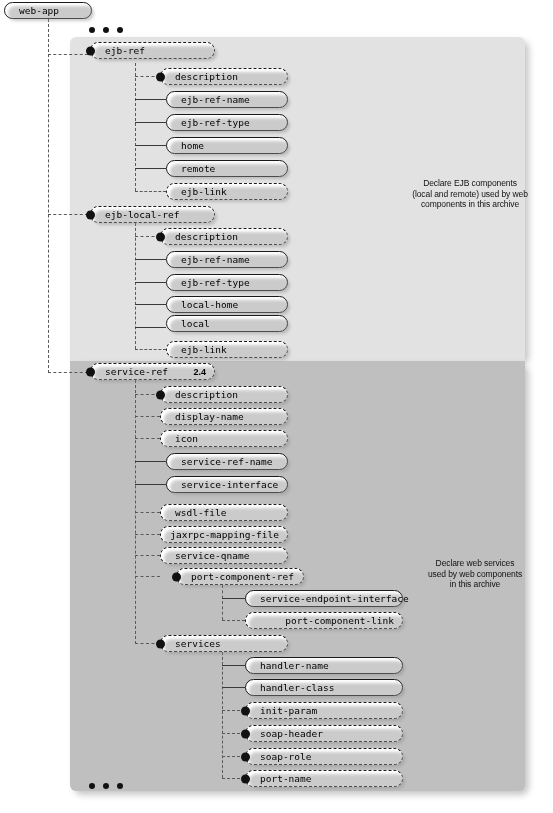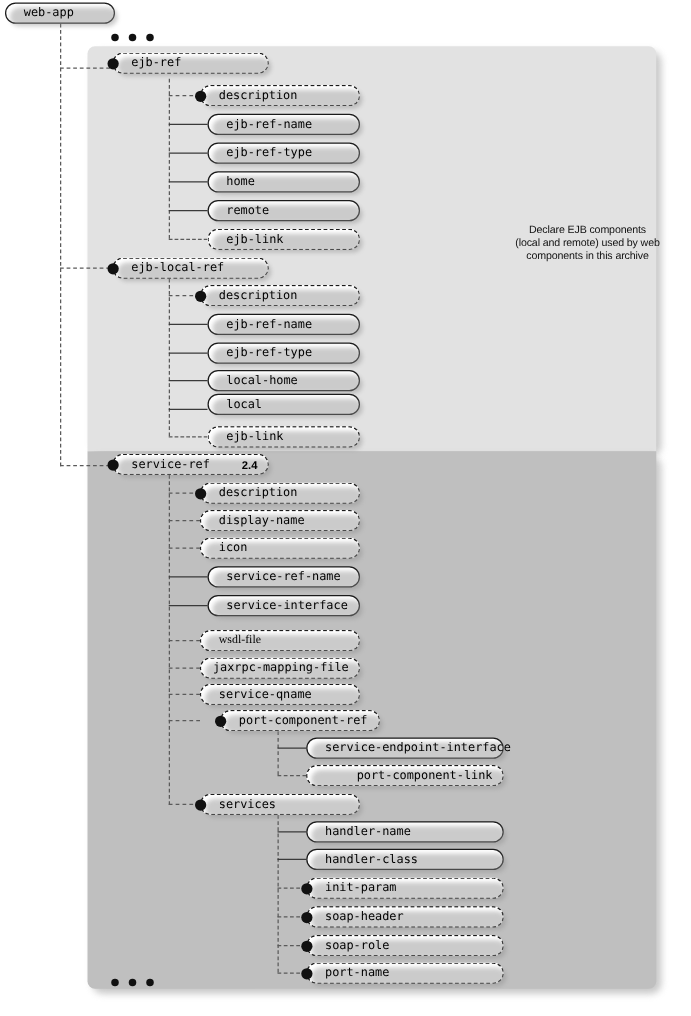--- a/index.html
+++ b/index.html
@@ -90,20 +90,25 @@
       <i></i>
       <i></i>
       <i></i>
     </div>
 
   <div class="note" style="left:400px;top:178px;width:140px;">
     <div>Declare EJB components</div>
     <div>(local and remote) used by web</div>
     <div>components in this archive</div>
   </div>
+  <div class="note" style="left:410px;top:558px;width:130px;">
+    <div>Declare web services</div>
+    <div>used by web components</div>
+    <div>in this archive</div>
+  </div>
 
   <div class="vline" style="left:48px;top:19px;height:354px;"></div>
   <div class="hline dash" style="left:48px;top:54px;width:40px;"></div>
   <div class="hline dash" style="left:48px;top:214px;width:40px;"></div>
   <div class="hline dash" style="left:48px;top:372px;width:40px;"></div>
 
   <div class="vline" style="left:135px;top:63px;height:128px;"></div>
   <div class="hline dash" style="left:135px;top:76px;width:25px;"></div>
   <div class="hline" style="left:135px;top:99px;width:31px;"></div>
   <div class="hline" style="left:135px;top:122px;width:31px;"></div>
@@ -207,21 +212,21 @@
       </div>
       <div class="node opt" style="left: 160px; top: 430px; width: 128px;">
         <span class="lbl">icon</span>
       </div>
       <div class="node req" style="left: 166px; top: 453px; width: 122px;">
         <span class="lbl">service-ref-name</span>
       </div>
       <div class="node req" style="left: 166px; top: 476px; width: 122px;">
         <span class="lbl">service-interface</span>
       </div>
-      <div class="node opt" style="left: 160px; top: 504px; width: 128px; font-family: Liberation Serif, serif;">
+      <div class="node opt" style="left: 160px; top: 504px; width: 128px;">
         <span class="lbl">wsdl-file</span>
       </div>
       <div class="node opt" style="left: 160px; top: 526px; width: 128px; justify-content: flex-end;">
         <span class="lbl">jaxrpc-mapping-file</span>
       </div>
       <div class="node opt" style="left: 160px; top: 547px; width: 128px;">
         <span class="lbl">service-qname</span>
       </div>
       <div class="node opt" style="left: 176px; top: 568px; width: 128px;">
         <span class="bullet"></span>

